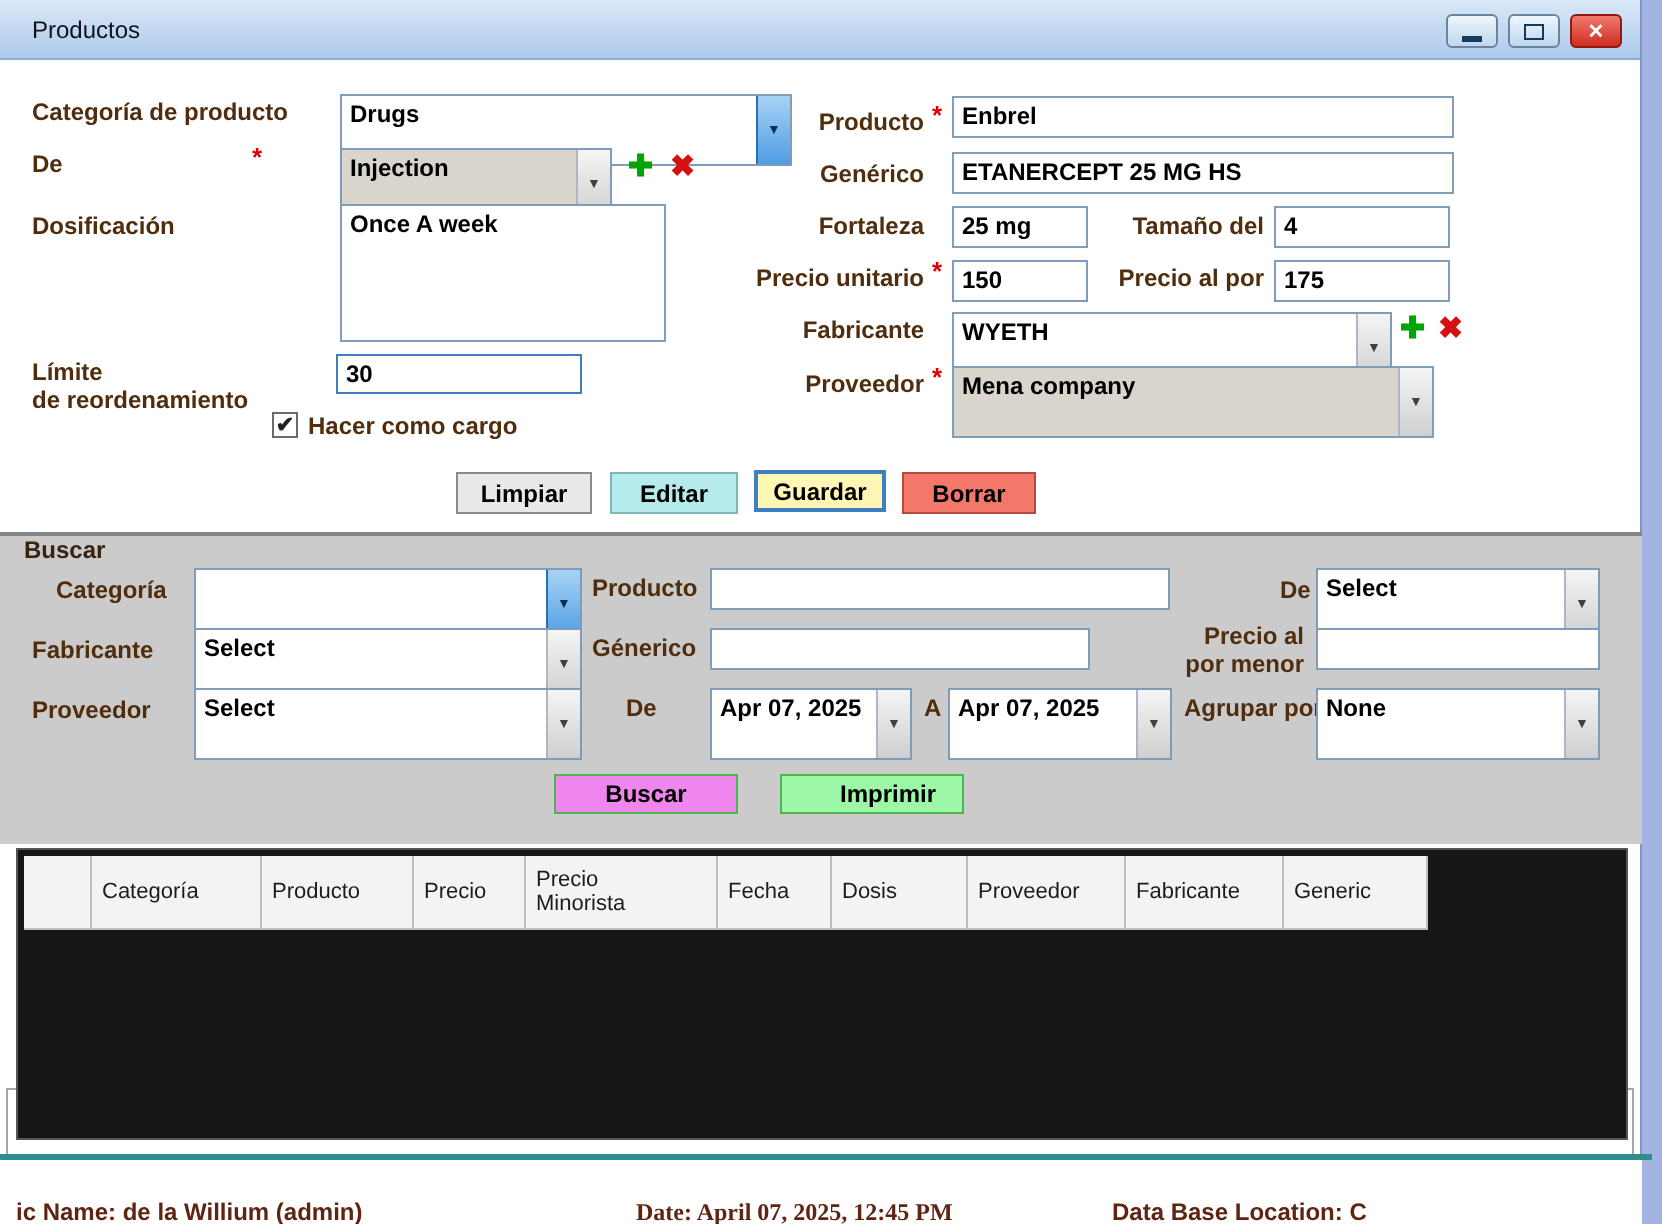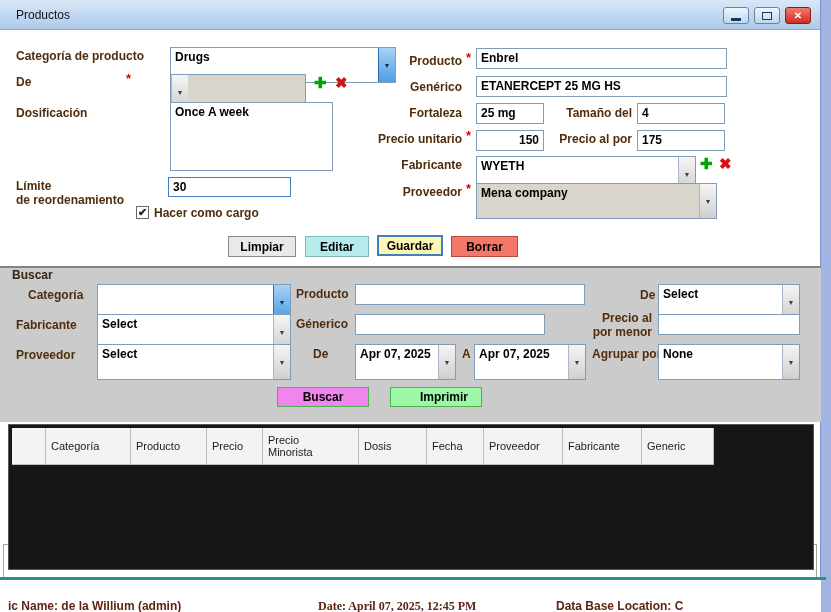--- a/index.html
+++ b/index.html
@@ -117,20 +117,21 @@
 
     <div class="lbl" style="left:16px; top:49px;">Categoría de producto</div>
     <div class="combo arrow-focus" style="left:170px; top:47px; width:226px;">
       <div class="val">Drugs</div>
       <div class="arrowbtn">▼</div>
     </div>
 
     <div class="lbl" style="left:16px; top:75px;">De</div>
     <span class="req" style="left:126px; top:71px;">*</span>
     <div class="combo gray" style="left:170px; top:74px; width:136px;">
+      <div class="val">Injection</div>
       <div class="arrowbtn">▼</div>
     </div>
     <span class="icon-add" style="left:314px; top:74px;">✚</span>
     <span class="icon-del" style="left:335px; top:74px;">✖</span>
 
     <div class="lbl" style="left:16px; top:106px;">Dosificación</div>
     <div class="tb ta" style="left:170px; top:102px; width:163px;">Once A week</div>
 
     <div class="lbl" style="left:16px; top:179px;">Límite
 de reordenamiento</div>
@@ -148,21 +149,21 @@
     <div class="lbl-r" style="right:358px; top:80px;">Genérico</div>
     <div class="tb" style="left:476px; top:76px; width:251px;">ETANERCEPT 25 MG HS</div>
 
     <div class="lbl-r" style="right:358px; top:106px;">Fortaleza</div>
     <div class="tb" style="left:476px; top:103px; width:68px;">25 mg</div>
     <div class="lbl-r" style="right:188px; top:106px;">Tamaño del</div>
     <div class="tb" style="left:637px; top:103px; width:88px;">4</div>
 
     <div class="lbl-r" style="right:358px; top:132px;">Precio unitario</div>
     <span class="req" style="left:466px; top:128px;">*</span>
-    <div class="tb" style="left:476px; top:130px; width:68px;text-align:right;">150</div>
+    <div class="tb" style="left:476px; top:130px; width:68px;">150</div>
     <div class="lbl-r" style="right:188px; top:132px;">Precio al por</div>
     <div class="tb" style="left:637px; top:130px; width:88px;">175</div>
 
     <div class="lbl-r" style="right:358px; top:158px;">Fabricante</div>
     <div class="combo" style="left:476px; top:156px; width:220px;">
       <div class="val">WYETH</div>
       <div class="arrowbtn">▼</div>
     </div>
     <span class="icon-add" style="left:700px; top:155px;">✚</span>
     <span class="icon-del" style="left:719px; top:155px;">✖</span>
@@ -233,22 +234,22 @@
     <div class="btn btn-imprimir" style="left:390px; top:387px; width:92px;">Imprimir</div>
 
     <div class="grid">
       <div class="grid-header">
         <div class="gh-cell" style="width:34px;"></div>
         <div class="gh-cell" style="width:85px;">Categoría</div>
         <div class="gh-cell" style="width:76px;">Producto</div>
         <div class="gh-cell" style="width:56px;">Precio</div>
         <div class="gh-cell" style="width:96px;">Precio
 Minorista</div>
+        <div class="gh-cell" style="width:57px;">Fecha</div>
         <div class="gh-cell" style="width:68px;">Dosis</div>
-        <div class="gh-cell" style="width:57px;">Fecha</div>
         <div class="gh-cell" style="width:79px;">Proveedor</div>
         <div class="gh-cell" style="width:79px;">Fabricante</div>
         <div class="gh-cell" style="width:72px;">Generic</div>
       </div>
       <div style="height:100px;"></div>
     </div>
 
   </div>
 
   <div class="teal-line"></div>

